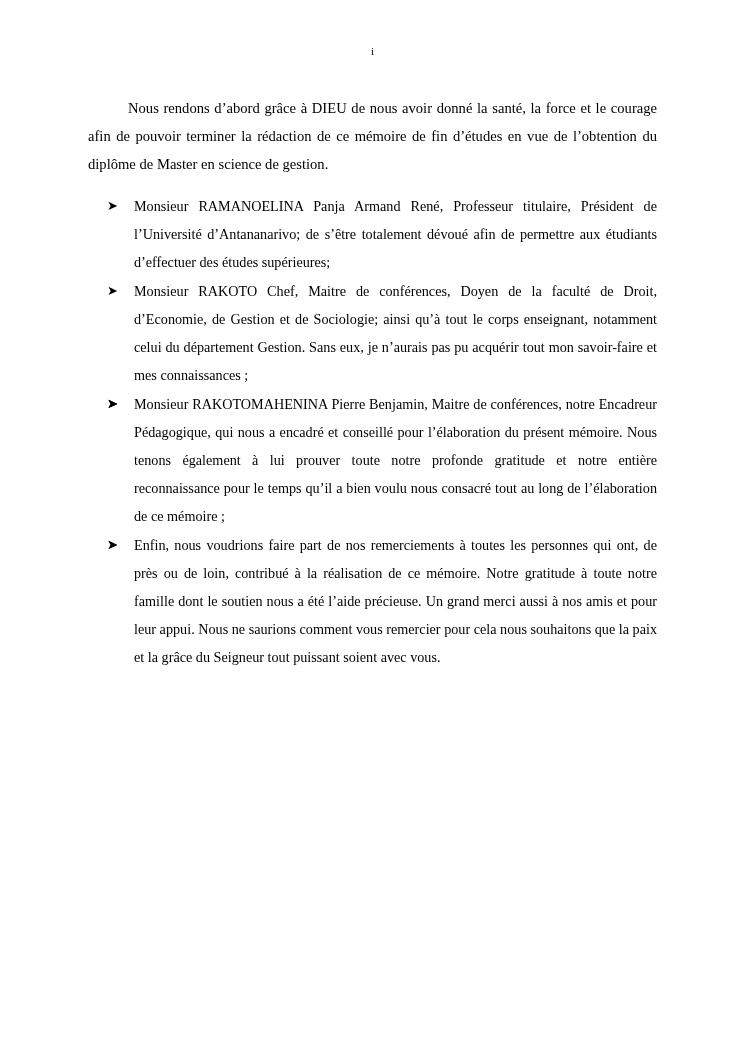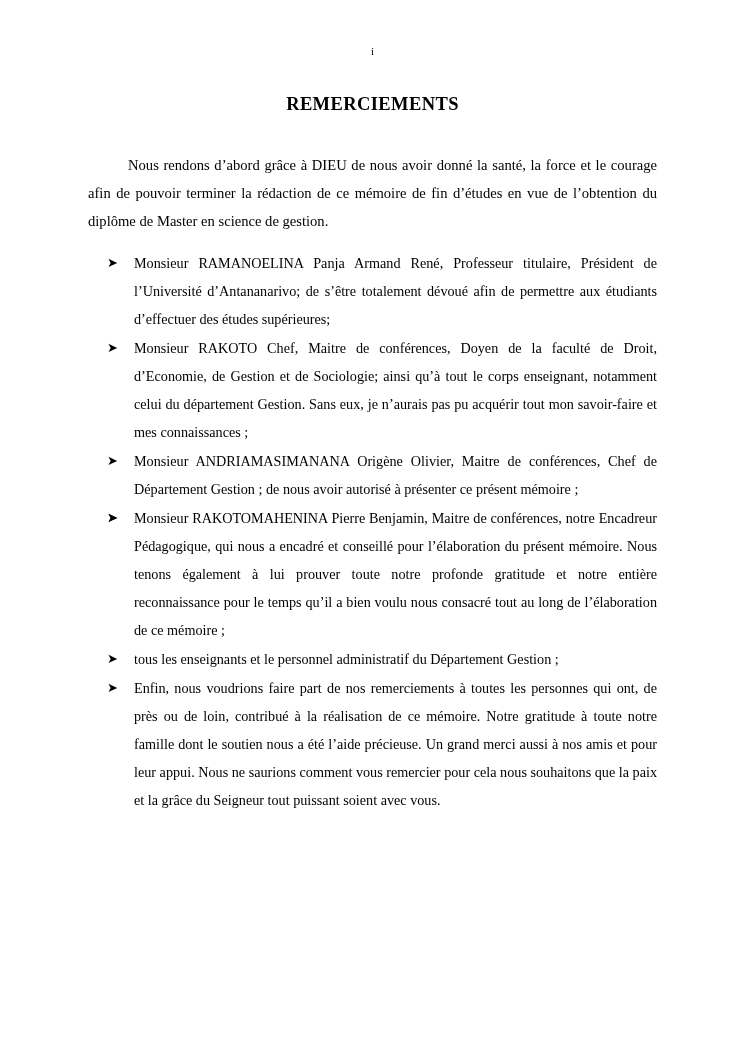--- a/index.html
+++ b/index.html
@@ -64,48 +64,45 @@
     font-family: "DejaVu Sans", sans-serif;
   }
 </style>
 </head>
 <body>
 
 <div class="page">
 
   <div class="page-number">i</div>
 
-  <h1 class="doc-title">REMERCIEMENTS</h1>
 
   <p class="body-par indent-par">Nous rendons d’abord grâce à DIEU de nous avoir donné la santé, la force et le courage afin de pouvoir terminer la rédaction de ce mémoire de fin d’études en vue de l’obtention du diplôme de Master en science de gestion.</p>
 
 
   <ul class="ack-list">
     <li>
       <span class="bullet">➤</span>
       <span>Monsieur RAMANOELINA Panja Armand René, Professeur titulaire, Président de l’Université d’Antananarivo; de s’être totalement dévoué afin de permettre aux étudiants d’effectuer des études supérieures;</span>
     </li>
     <li>
       <span class="bullet">➤</span>
       <span>Monsieur RAKOTO Chef, Maitre de conférences, Doyen de la faculté de Droit, d’Economie, de Gestion et de Sociologie; ainsi qu’à tout le corps enseignant, notamment celui du département Gestion. Sans eux, je n’aurais pas pu acquérir tout mon savoir-faire et mes connaissances ;</span>
     </li>
     <li>
       <span class="bullet">➤</span>
-      <span>Monsieur ANDRIAMASIMANANA Origène Olivier, Maitre de conférences, Chef de Département Gestion ; de nous avoir autorisé à présenter ce présent mémoire ;</span>
     </li>
     <li>
       <span class="bullet">➤</span>
     </li>
     <li>
       <span class="bullet">➤</span>
       <span>Monsieur RAKOTOMAHENINA Pierre Benjamin, Maitre de conférences, notre Encadreur Pédagogique, qui nous a encadré et conseillé pour l’élaboration du présent mémoire. Nous tenons également à lui prouver toute notre profonde gratitude et notre entière reconnaissance pour le temps qu’il a bien voulu nous consacré tout au long de l’élaboration de ce mémoire ;</span>
     </li>
     <li>
       <span class="bullet">➤</span>
-      <span>tous les enseignants et le personnel administratif du Département Gestion ;</span>
     </li>
     <li>
       <span class="bullet">➤</span>
       <span>Enfin, nous voudrions faire part de nos remerciements à toutes les personnes qui ont, de près ou de loin, contribué à la réalisation de ce mémoire. Notre gratitude à toute notre famille dont le soutien nous a été l’aide précieuse. Un grand merci aussi à nos amis et pour leur appui. Nous ne saurions comment vous remercier pour cela nous souhaitons que la paix et la grâce du Seigneur tout puissant soient avec vous.</span>
     </li>
   </ul>
 
 </div>
 
 </body></html>

